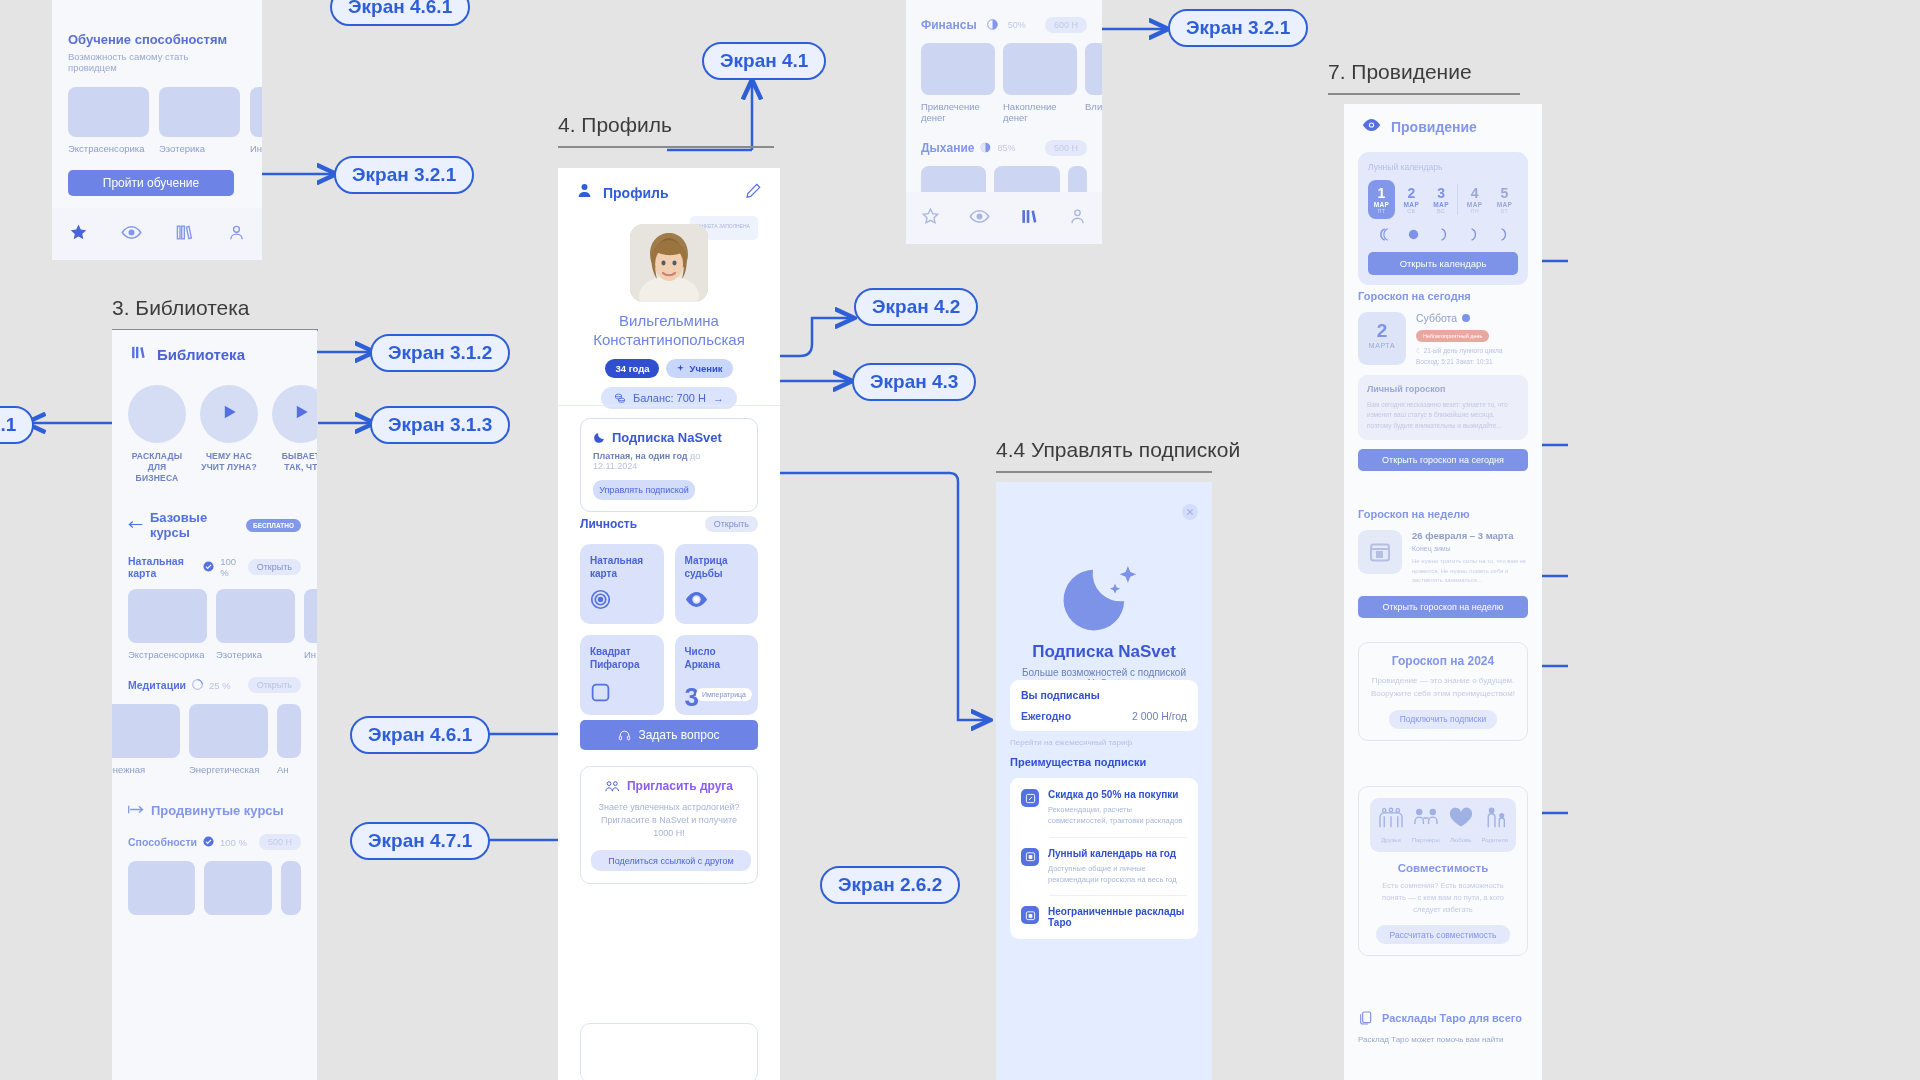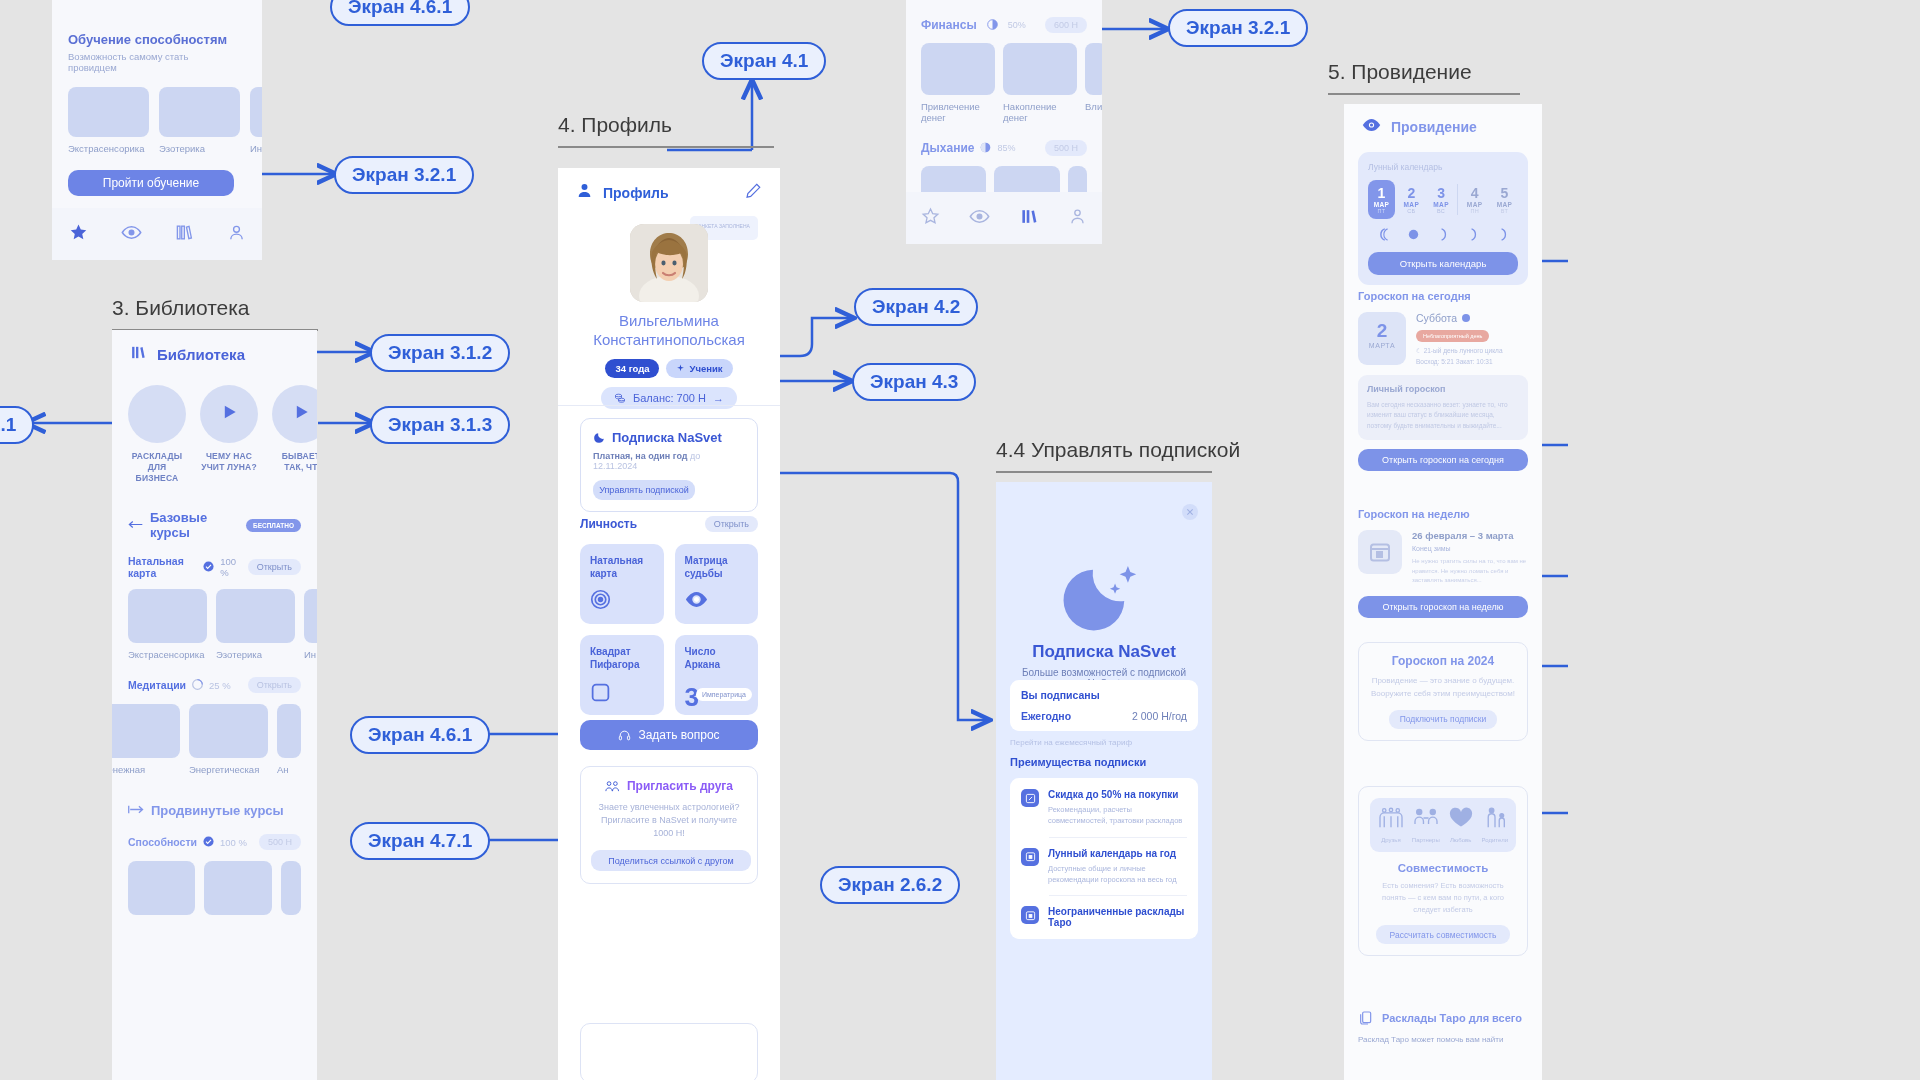--- a/index.html
+++ b/index.html
@@ -51,21 +51,21 @@
     position: absolute; left: 0; right: 0; bottom: 0; height: 52px;
     background: #f3f5fb;
     display: flex; align-items: center; justify-content: space-around;
   }
 
   
   .thumb { background: #ccd6f2; border-radius: 8px; }
   .cap { font-size: 9.5px; color: #8e9ec9; margin-top: 6px; }
 
   .btn-primary {
-    background: #6d84e6; color: #fff; border-radius: 10px;
+    background: #6d84e6; color: #fff; border-radius: 5px;
     display: flex; align-items: center; justify-content: center;
     font-size: 12px; font-weight: 500;
   }
   .btn-soft {
     background: #dbe2fa; color: #4a63d8; border-radius: 9px;
     display: flex; align-items: center; justify-content: center;
     font-size: 11px;
   }
   .chip {
     background: #e3e9fb; color: #7f90c9; border-radius: 10px;
@@ -179,21 +179,21 @@
     <div class="section-title">4. Профиль</div>
     <div class="section-rule" style="width:216px; margin-top:9px;"></div>
   </div>
 
   <div class="abs" style="left:996px; top:438px;">
     <div class="section-title">4.4 Управлять подпиской</div>
     <div class="section-rule" style="width:216px; margin-top:9px;"></div>
   </div>
 
   <div class="abs" style="left:1328px; top:60px;">
-    <div class="section-title">5. Провидение</div>
+    <div class="section-title">7. Провидение</div>
     <div class="section-rule" style="width:192px; margin-top:9px;"></div>
   </div>
 
   <div class="callout abs" style="left:330px; top:-12px;">Экран 4.6.1</div>
   <div class="callout abs" style="left:702px; top:42px;">Экран 4.1</div>
   <div class="callout abs" style="left:1168px; top:9px;">Экран 3.2.1</div>
   <div class="callout abs" style="left:334px; top:156px;">Экран 3.2.1</div>
   <div class="callout abs" style="left:854px; top:288px;">Экран 4.2</div>
   <div class="callout abs" style="left:370px; top:334px;">Экран 3.1.2</div>
   <div class="callout abs" style="left:852px; top:363px;">Экран 4.3</div>

